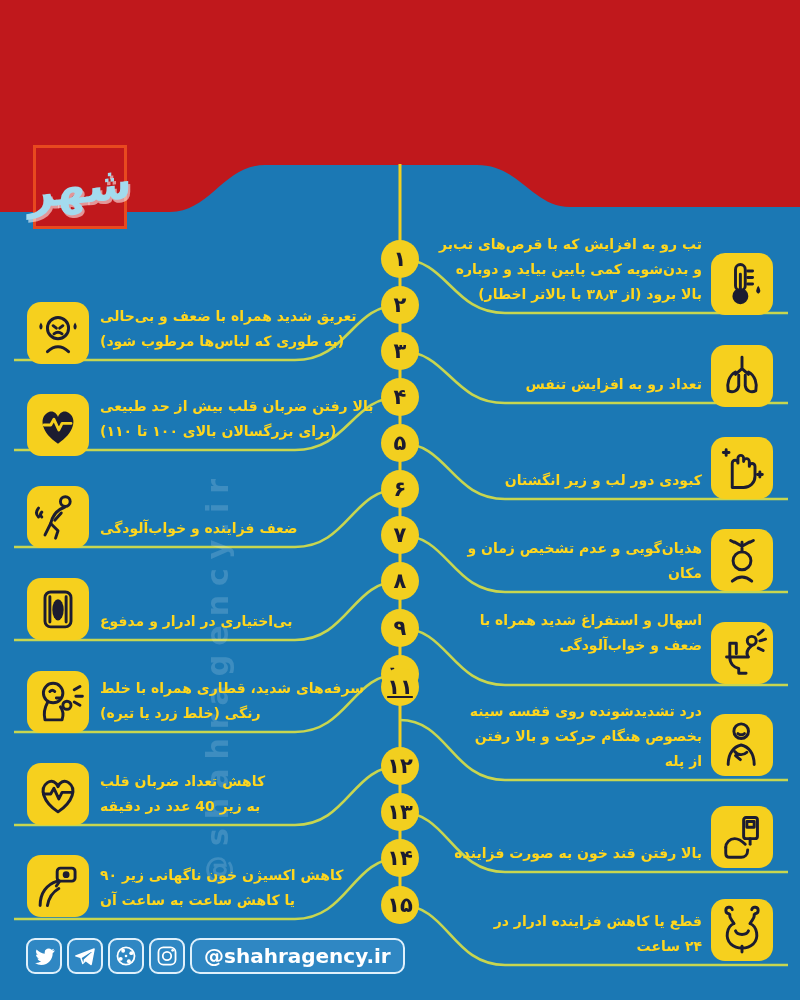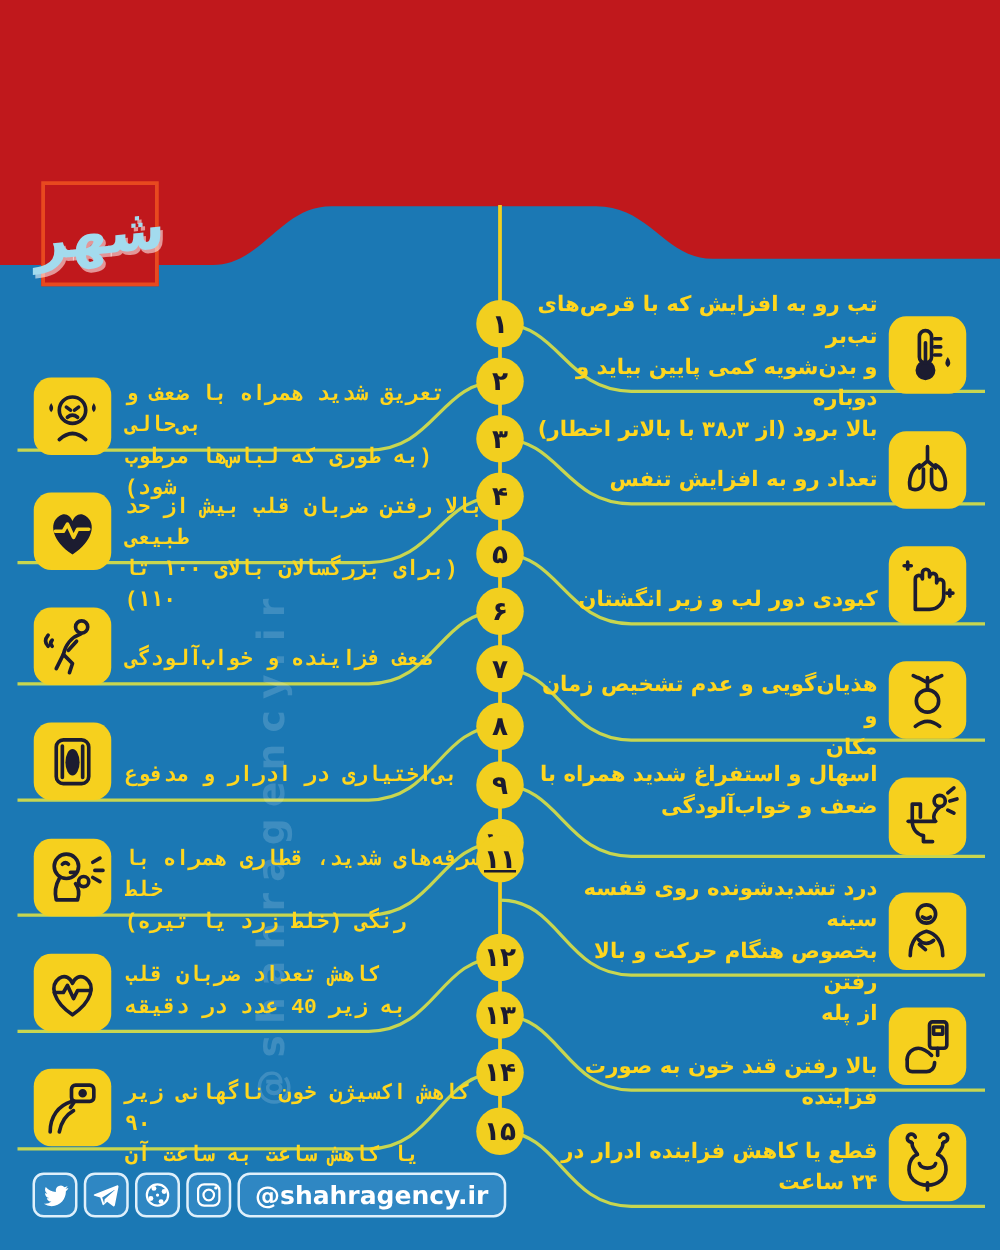--- a/index.html
+++ b/index.html
@@ -17,24 +17,24 @@
   
   .watermark{position:absolute;left:200px;top:545px;width:340px;z-index:1;
              transform:rotate(-90deg);transform-origin:170px 170px;
              color:rgba(235,248,255,.17);font-size:30px;font-weight:bold;letter-spacing:9px;
              direction:ltr;text-align:center;}
   
   #items{position:absolute;inset:0;z-index:2;}
   .num{position:absolute;width:38px;height:38px;border-radius:50%;background:#f2cf1f;
        display:flex;align-items:center;justify-content:center;
        color:#1b1b30;font-size:21px;font-weight:bold;}
-  .itxt{position:absolute;color:#ffd61e;font-size:17px;font-weight:bold;line-height:25px;
+  .itxt{position:absolute;color:#ffd61e;font-size:14px;font-weight:bold;line-height:25px;
         white-space:pre-line;}
   .itxt.r{text-align:right;}
-  .itxt.l{text-align:left;font-family:Liberation Mono, monospace;}
+  .itxt.l{text-align:left;}
   .ibox{position:absolute;width:62px;height:62px;border-radius:14px;background:#f6d01e;
         display:flex;align-items:center;justify-content:center;}
   .ibox svg{width:52px;height:52px;stroke:#1c1c30;stroke-width:3.6;fill:none;
             stroke-linecap:round;stroke-linejoin:round;}
   
   .footer{position:absolute;left:26px;bottom:26px;z-index:3;display:flex;gap:5px;
           align-items:center;direction:ltr;}
   .sq{width:36px;height:36px;border-radius:9px;background:#2f87c3;border:2px solid #dff0fb;
       box-sizing:border-box;display:flex;align-items:center;justify-content:center;}
   .sq svg{width:26px;height:26px;}

